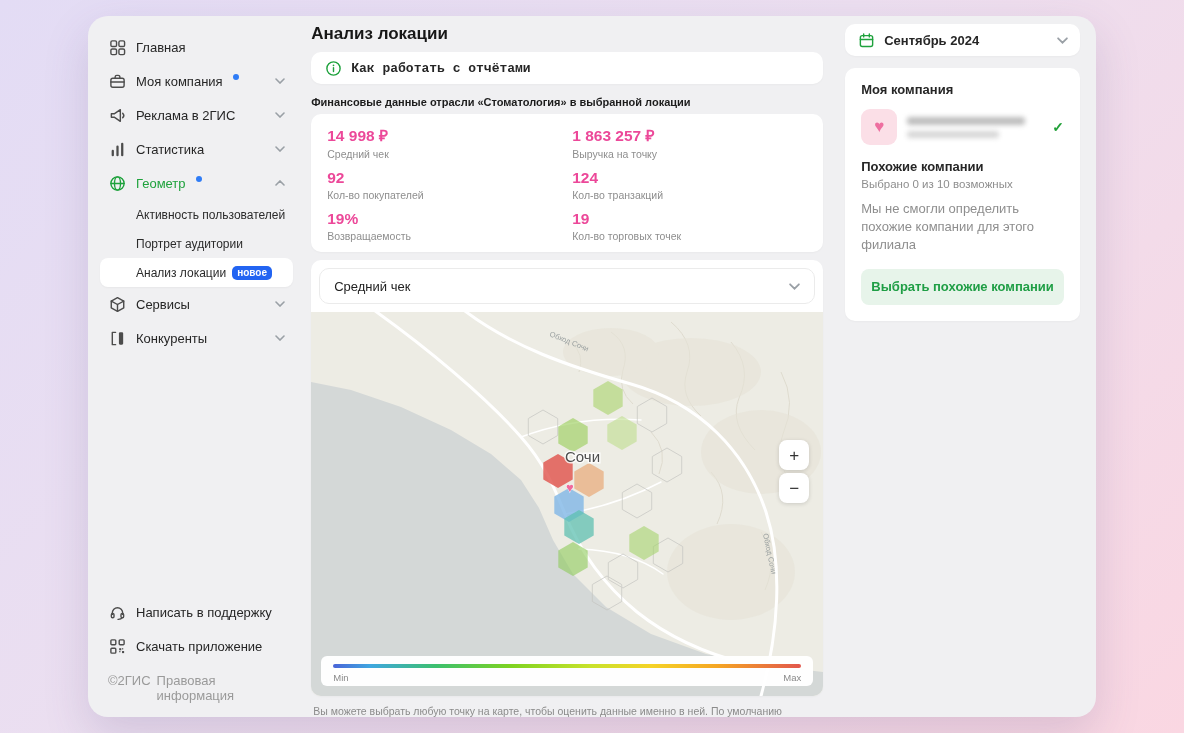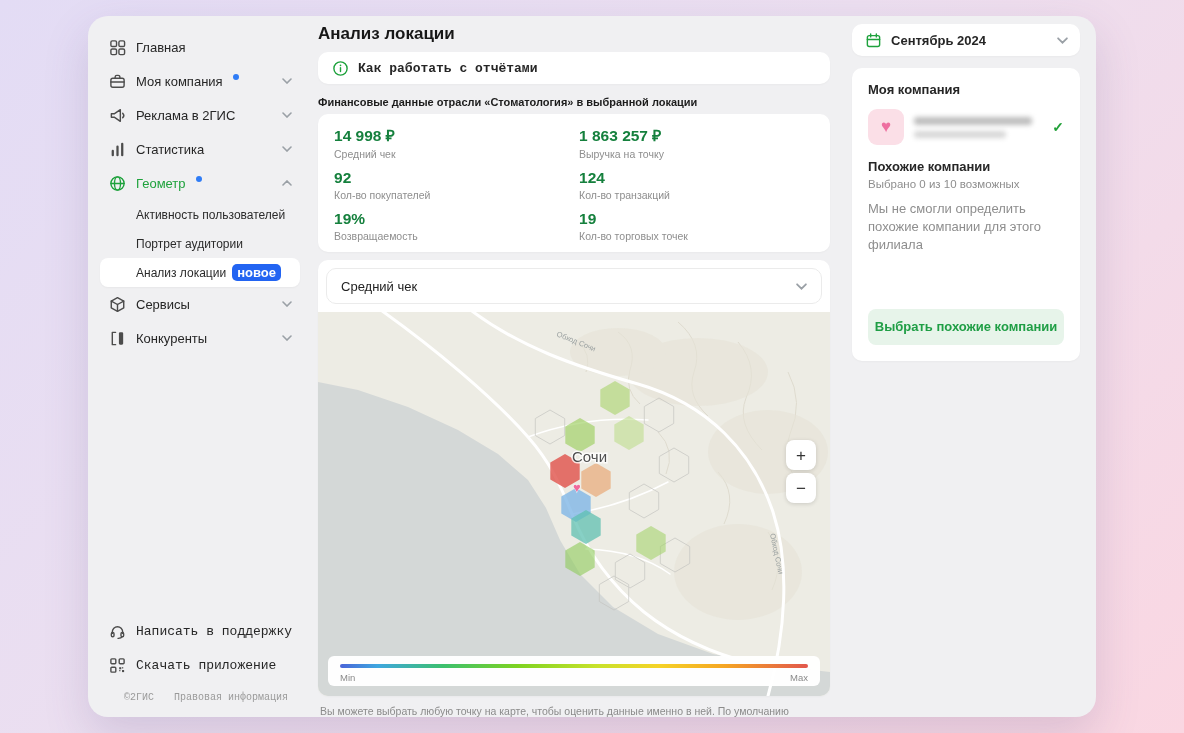--- a/index.html
+++ b/index.html
@@ -18,33 +18,33 @@
   
   .sidebar { flex:0 0 200px; padding:14px 10px 14px 12px; display:flex; flex-direction:column; }
   .nav-item { display:flex; align-items:center; gap:10px; height:34px; padding:0 8px; border-radius:8px; font-size:13px; color:#262626; cursor:pointer; }
   .nav-item .ilabel { white-space:nowrap; }
   .nav-item.green .ilabel { color:#1fa23d; }
   .icon18 { width:18px; height:18px; flex:0 0 18px; display:inline-flex; align-items:center; justify-content:center; }
   .dot { width:6px; height:6px; border-radius:50%; background:#2f7cf6; display:inline-block; transform:translateY(-4px); }
   .chev { margin-left:auto; display:inline-flex; }
   .sub-item { display:flex; align-items:center; gap:6px; height:29px; padding:0 8px 0 36px; border-radius:8px; font-size:12px; color:#2b2b2b; cursor:pointer; white-space:nowrap; }
   .sub-item.active { background:#ffffff; box-shadow:0 1px 2px rgba(0,0,0,.04); }
-  .badge-new { font-size:13px; font-weight:700; color:#fff; background:#2264f2; border-radius:5px; padding:2px 5px; line-height:1; }
-  .sb-bottom { margin-top:auto;font-family:Liberation Mono, monospace; }
-  .sb-footer { display:flex; gap:20px; font-size:10px; color:#9a9a9a; padding:10px 8px 0;margin-left:16px; }
+  .badge-new { font-size:10px; font-weight:700; color:#fff; background:#2264f2; border-radius:5px; padding:2px 5px; line-height:1; }
+  .sb-bottom { margin-top:auto; }
+  .sb-footer { display:flex; gap:6px; font-size:13px; color:#9a9a9a; padding:10px 8px 0; }
   
   .content { flex:1; display:flex; gap:22px; padding:8px 16px 0 8px; }
   .main { flex:0 0 512px; width:512px; }
   .right { flex:1; }
   .page-title { font-size:17px; font-weight:700; color:#171717; margin-bottom:8px; }
   .card { background:#fff; border-radius:10px; box-shadow:0 1px 2px rgba(0,0,0,.03); }
   .help-bar { height:32px; display:flex; align-items:center; gap:9px; padding:0 13px; font-size:13px; font-weight:600; margin-bottom:8px; cursor:pointer;font-family:Liberation Mono, monospace; }
   .section-heading { font-size:11px; font-weight:700; color:#1c1c1c; margin:12px 0 6px; }
   .stats-card { padding:10px 16px; display:grid; grid-template-columns:1fr 1fr; row-gap:9px; column-gap:10px; margin-bottom:8px; }
-  .stat .v { font-size:15.5px; font-weight:700; color:#15803d; }
+  .stat .v { font-size:15.5px; font-weight:700; color:#ec4899; }
   .stat .l { font-size:10.5px; color:#8e8e8e; margin-top:2px; }
   .map-card { overflow:hidden; }
   .metric-row { padding:8px; }
   .metric-select { height:36px; border:1px solid #ebebeb; border-radius:10px; display:flex; align-items:center; padding:0 14px; font-size:13px; color:#222; cursor:pointer; }
   .metric-select .chev { margin-left:auto; }
   .map-area { position:relative; height:384px; background:#edece4; }
   .map-area svg.mapsvg { position:absolute; inset:0; width:100%; height:100%; }
   .zoom-btns { position:absolute; right:14px; top:128px; display:flex; flex-direction:column; gap:3px; }
   .zoom-btn { width:30px; height:30px; background:#fff; border:none; border-radius:8px; box-shadow:0 1px 4px rgba(0,0,0,.15); font-size:17px; color:#333; cursor:pointer; line-height:1; }
   .legend { position:absolute; left:10px; right:10px; bottom:10px; background:rgba(255,255,255,.96); border-radius:6px; padding:8px 12px 3px; }
@@ -58,21 +58,21 @@
   .cc-title { font-size:13px; font-weight:700; }
   .company-row { display:flex; align-items:center; gap:10px; margin:12px 0 14px; }
   .avatar { width:36px; height:36px; border-radius:9px; background:#fbdfe7; display:flex; align-items:center; justify-content:center; font-size:17px; color:#ee6fa0; }
   .name-bars { display:flex; flex-direction:column; gap:6px; }
   .nb1 { width:118px; height:8px; background:#bdbdbd; border-radius:3px; filter:blur(2.5px); }
   .nb2 { width:92px; height:7px; background:#d6d6d6; border-radius:3px; filter:blur(2.5px); }
   .check { margin-left:auto; color:#21a038; font-size:14px; font-weight:700; }
   .similar-title { font-size:13px; font-weight:700; margin-top:2px; }
   .selected-info { font-size:11.5px; color:#8e8e8e; margin:4px 0 10px; }
   .not-found { font-size:13px; color:#8e8e8e; line-height:1.4; margin-bottom:14px; }
-  .select-btn { width:100%; height:36px; border:none; border-radius:8px; background:#e7f4ea; color:#1f9e45; font-size:13px; font-weight:700; cursor:pointer; font-family:"Liberation Sans", sans-serif;margin-top:40px; }
+  .select-btn { width:100%; height:36px; border:none; border-radius:8px; background:#e7f4ea; color:#1f9e45; font-size:13px; font-weight:700; cursor:pointer; font-family:"Liberation Sans", sans-serif; }
   .stroke-ic { stroke:#4c4c4c; fill:none; stroke-width:1.5; stroke-linecap:round; stroke-linejoin:round; }
   .stroke-green { stroke:#1fa23d; fill:none; stroke-width:1.5; stroke-linecap:round; stroke-linejoin:round; }
 </style>
 </head>
 <body>
 
 <div class="app">
 
   <nav class="sidebar">
     <div class="nav-item">

